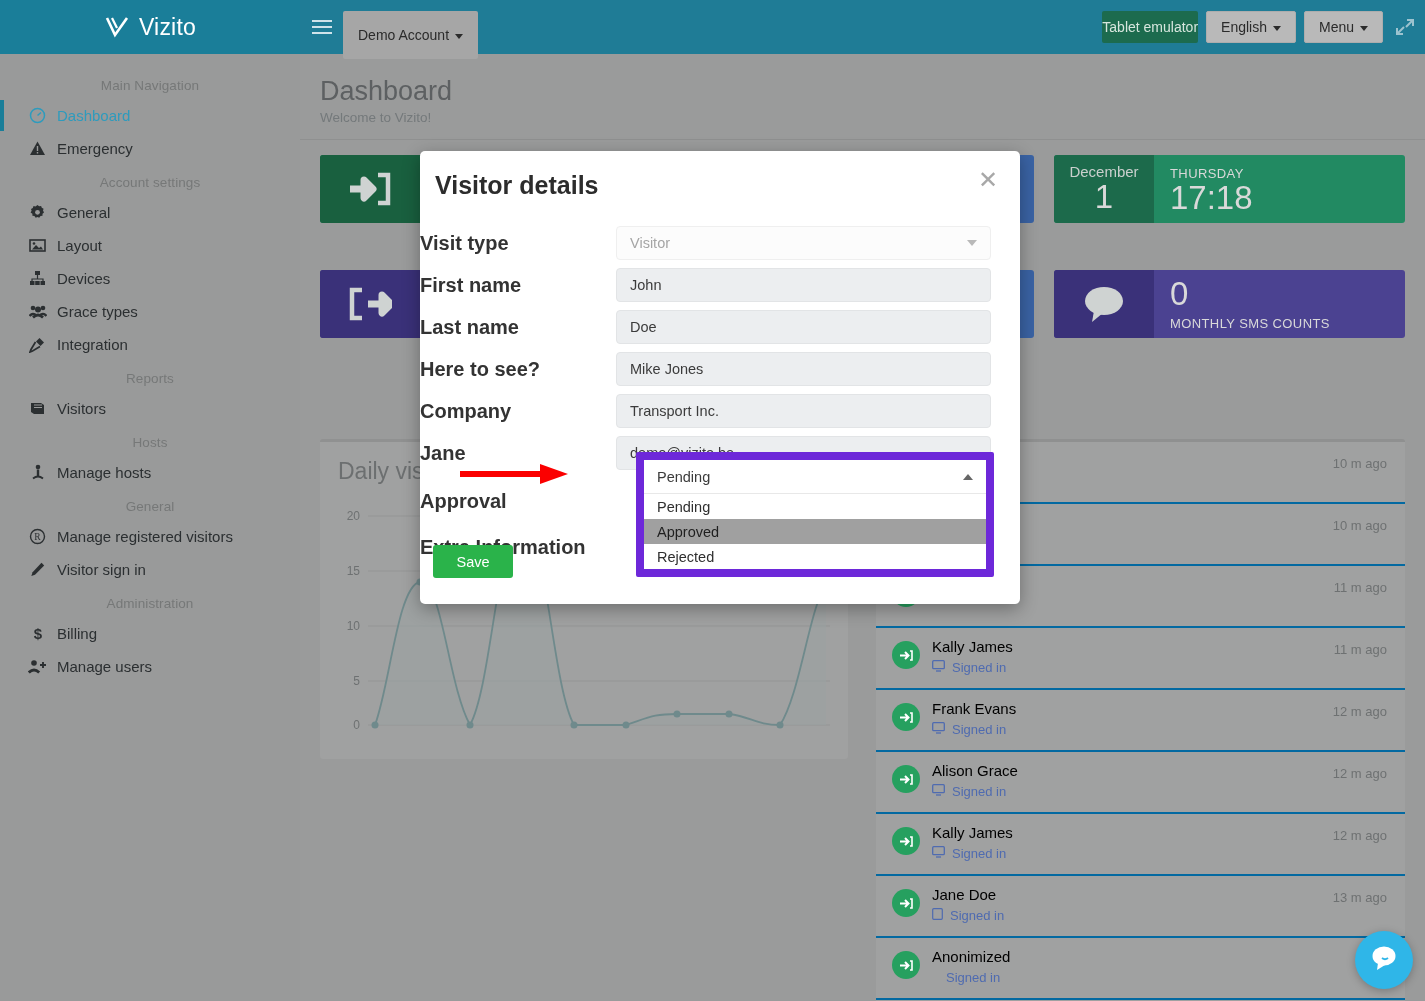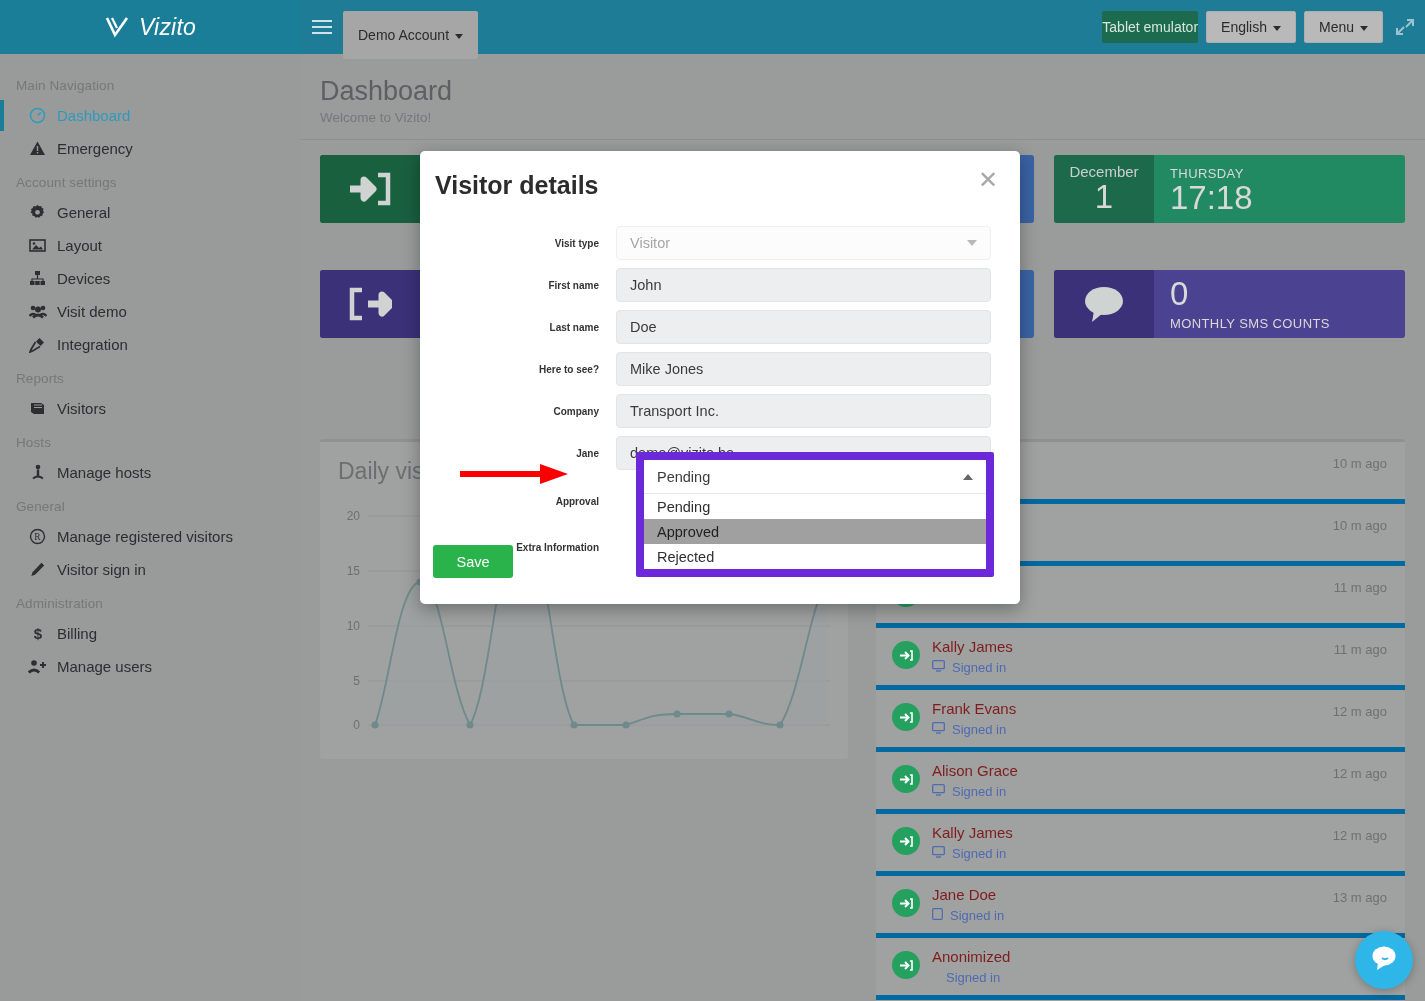--- a/index.html
+++ b/index.html
@@ -15,21 +15,21 @@
   
   .topbar {
     position: absolute; top: 0; left: 0; width: 1425px; height: 54px;
     background: #1f7c96; z-index: 5;
   }
   .brand {
     position: absolute; left: 0; top: 0; width: 300px; height: 54px;
     display: flex; align-items: center; justify-content: center;
     background: #1a7e99;
   }
-  .brand-logo { display: flex; align-items: center; gap: 9px; font-style: italic; }
+  .brand-logo { display: flex; align-items: center; gap: 9px; }
   .brand-mark { width: 26px; height: 26px; }
   .brand-text {
     color: #ffffff; font-size: 23px; letter-spacing: .2px; font-weight: 400;
   }
   .hamburger {
     position: absolute; left: 312px; top: 16px; width: 22px; height: 22px;
     cursor: pointer;
   }
   .hamburger span {
     display: block; height: 2px; background: #cfe3ea; margin: 4px 0; width: 20px;
@@ -57,21 +57,21 @@
   .expand-icon {
     width: 20px; height: 20px; margin-left: 4px; opacity: .75; cursor: pointer;
   }
 
   
   .sidebar {
     position: absolute; left: 0; top: 54px; width: 300px; height: 947px;
     background: #999a9a; padding-top: 14px; overflow: hidden;
   }
   .nav-header {
-    color: #767878; font-size: 13.5px; padding: 10px 16px 6px 16px; letter-spacing: .1px;
+    color: #767878; font-size: 13.5px; padding: 10px 16px 6px 16px; letter-spacing: .1px; text-align: center;
   }
   .nav-item {
     display: flex; align-items: center; gap: 10px;
     padding: 8px 16px 8px 28px; font-size: 15px; color: #2b2f31; cursor: pointer;
     position: relative;
   }
   .nav-item.active { color: #2e9bbd; }
   .nav-item.active::before {
     content: ""; position: absolute; left: 0; top: 1px; bottom: 1px; width: 4px;
     background: #1a7e99;
@@ -104,50 +104,50 @@
   }
   .chart-title { font-size: 23px; color: #6c6f70; padding: 16px 18px 0 18px; }
   .chart-svg { display: block; }
 
   .visitors-panel {
     position: absolute; left: 576px; top: 385px; width: 529px; height: 620px;
     background: #a0a1a1; border-top: 3px solid #8f9090; border-radius: 3px 3px 0 0;
   }
   .visitor-row {
     position: relative; height: 62px; padding: 10px 16px 0 16px;
-    border-bottom: 5px solid #0369a1; display: flex; gap: 12px;
+    border-bottom: 2px solid #0369a1; display: flex; gap: 12px;
   }
   .v-avatar {
     width: 28px; height: 28px; border-radius: 50%; background: #26a05f;
     display: flex; align-items: center; justify-content: center; flex: 0 0 28px; margin-top: 3px;
   }
   .v-info { display: flex; flex-direction: column; gap: 5px; }
-  .v-name { font-size: 15px; color: #7f1d1d; }
+  .v-name { font-size: 15px; color: #000000; }
   .v-status { font-size: 13px; color: #4f6bb0; display: flex; align-items: center; gap: 7px; }
   .v-time { position: absolute; right: 18px; top: 14px; font-size: 13px; color: #6e7172; }
   .modal {
     position: absolute; left: 420px; top: 151px; width: 600px; height: 453px;
     background: #ffffff; border-radius: 5px; z-index: 30;
     box-shadow: 0 5px 18px rgba(0,0,0,.32);
   }
   .modal-title {
     font-size: 25px; color: #2c2c2c; font-weight: bold; padding: 20px 0 0 15px;
   }
   .modal-close {
     position: absolute; right: 16px; top: 16px; font-size: 24px; color: #a8a8a8;
     line-height: 1; cursor: pointer; background: none; border: none;
     font-family: "Liberation Sans", sans-serif;
   }
   .form-row {
     position: relative; display: flex; align-items: center;
     padding: 0 29px 0 0; margin-top: 8px;
   }
   .form-label {
-    width: 196px; text-align: right; padding-right: 17px;
-    font-size: 10px; font-weight: bold; color: #333;
+    width: 196px; padding-right: 17px;
+    font-size: 20px; font-weight: bold; color: #333;
   }
   .form-field {
     flex: 1; height: 34px; border-radius: 4px; background: #eceef0;
     border: 1px solid #e2e4e6; display: flex; align-items: center;
     padding: 6px 13px; font-size: 14.5px; color: #3b3b3b;
   }
   .form-field.select-disabled { background: #fcfcfc; border: 1px solid #efefef; color: #a5a5a5; }
   .sel-caret {
     margin-left: auto; width: 0; height: 0;
     border-left: 5px solid transparent; border-right: 5px solid transparent;
@@ -300,21 +300,21 @@
     <div class="nav-item">
       <span class="nav-icon">
         <svg width="18" height="17" viewBox="0 0 18 17">
             <circle cx="4" cy="5" r="2.3" fill="#2b2f31"></circle>
             <circle cx="14" cy="5" r="2.3" fill="#2b2f31"></circle>
             <circle cx="9" cy="6.5" r="3" fill="#2b2f31"></circle>
             <path d="M0.5 13 q3.5-4 7-0.2 M10.5 12.8 q3.5-4 7 0.2" stroke="#2b2f31" stroke-width="2.4" fill="none"></path>
             <path d="M4 14.5 q5-5 10 0" stroke="#2b2f31" stroke-width="2.6" fill="none"></path>
           </svg>
       </span>
-      <span>Visit demo</span>
+      <span>Grace types</span>
     </div>
     <div class="nav-item">
       <span class="nav-icon">
         <svg width="17" height="17" viewBox="0 0 17 17">
             <path d="M10.5 2 L15 6.5 L11.5 10 L7 5.5 Z" fill="#2b2f31"></path>
             <path d="M6.5 6 L2 13.5 L1 16 L3.5 15 L11 10.5" stroke="#2b2f31" stroke-width="1.7" fill="none"></path>
           </svg>
       </span>
       <span>Integration</span>
     </div>

